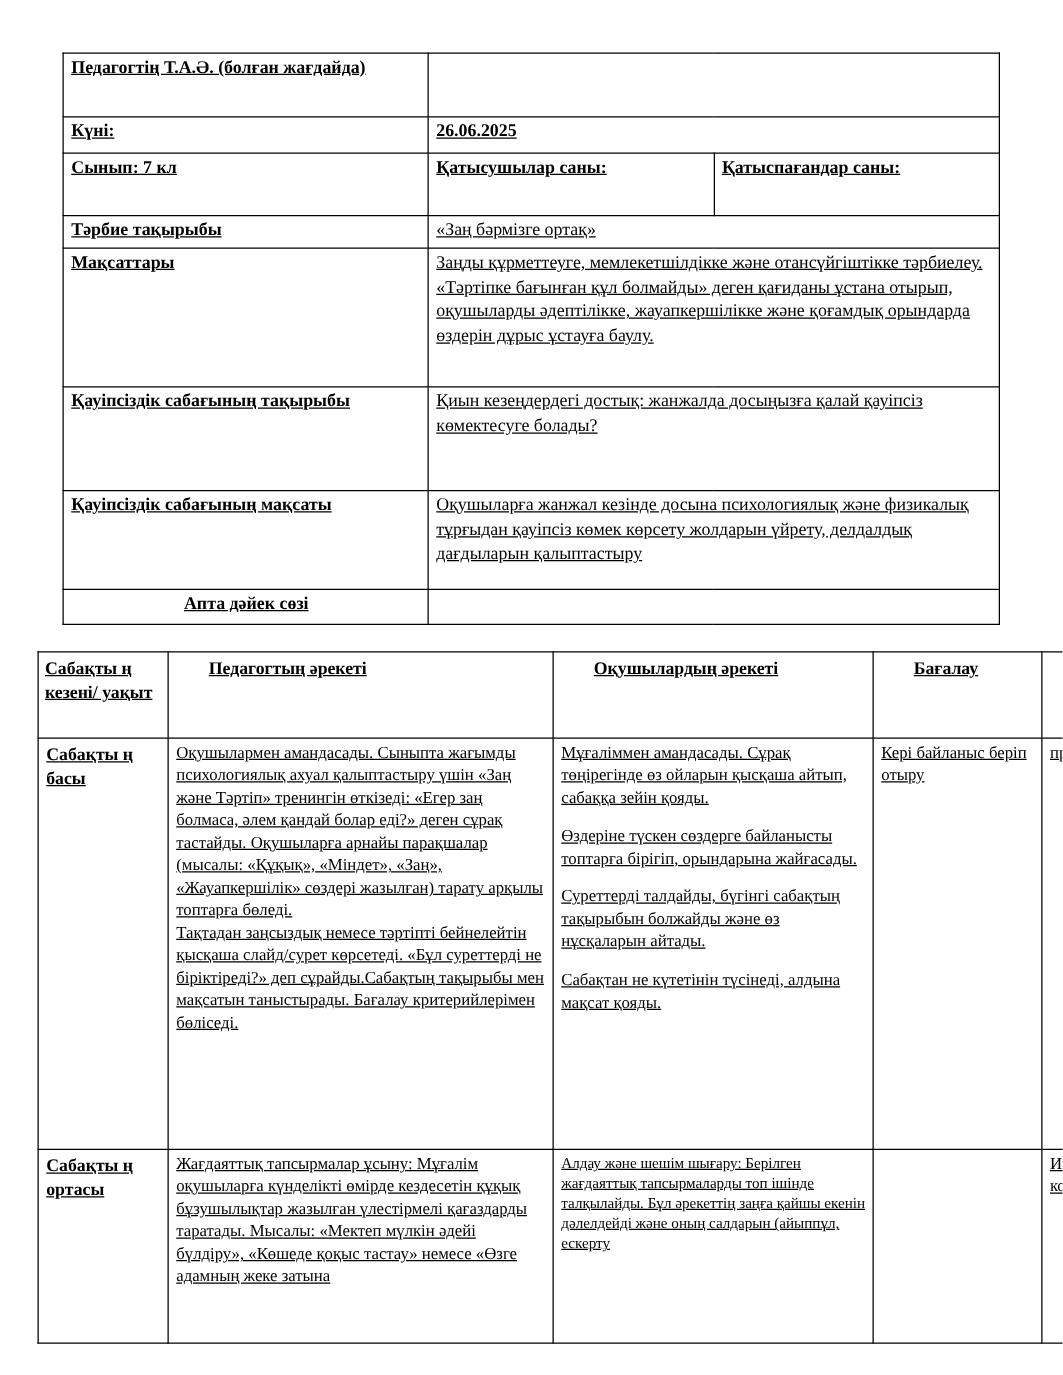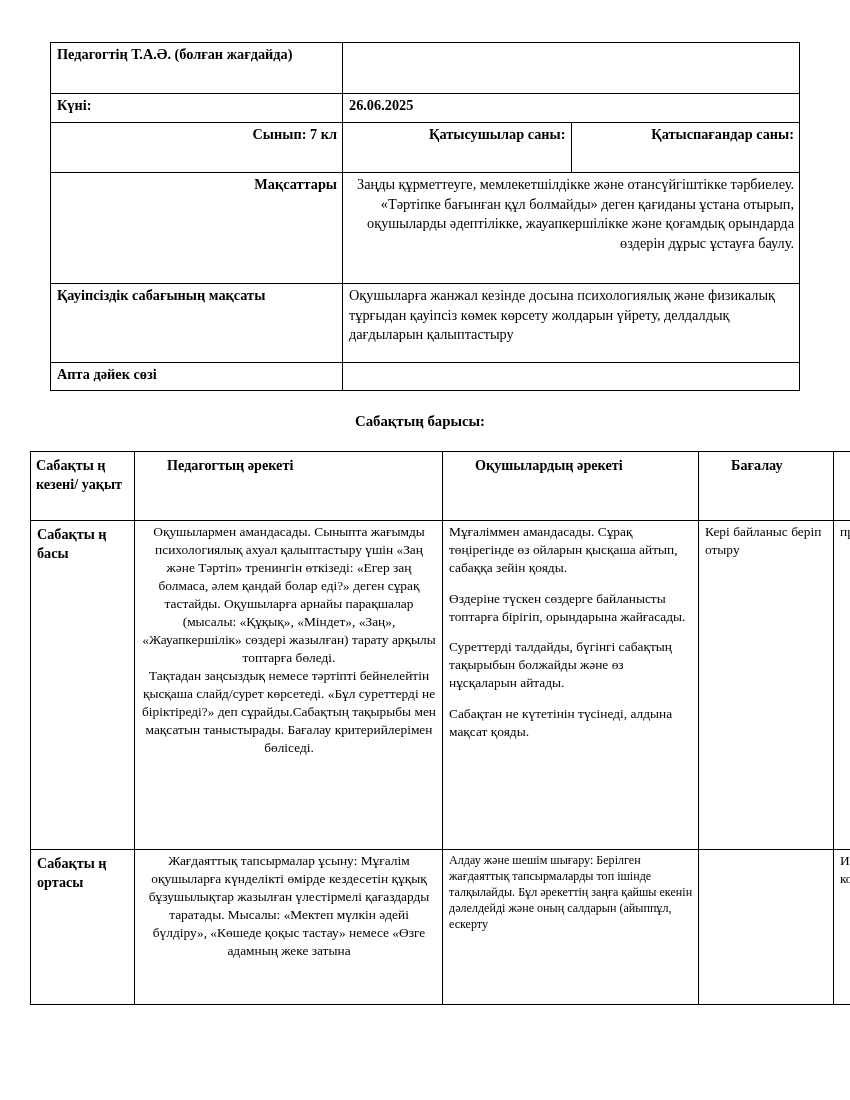--- a/index.html
+++ b/index.html
@@ -14,20 +14,21 @@
     overflow: hidden;
     font-family: "Liberation Serif", "DejaVu Serif", serif;
     color: #000000;
   }
   .page {
     position: relative;
     width: 850px;
     height: 976px;
     box-sizing: border-box;
     padding: 42px 40px 0 50px;
+    text-decoration: underline;
   }
 
   table {
     border-collapse: collapse;
     table-layout: fixed;
   }
   td, th {
     border: 1px solid #000000;
     vertical-align: top;
     padding: 2px 5px 2px 6px;
@@ -45,26 +46,26 @@
     font-weight: bold;
   }
   .t-meta .v {
     font-weight: bold;
   }
   .t-meta .plain {
     font-weight: normal;
   }
   .h-row-1 td { height: 46px; }
   .h-row-2 td { height: 24px; }
-  .h-row-3 td { height: 45px; text-align: right; }
+  .h-row-3 td { height: 45px; }
   .h-row-4 td { height: 21px; }
-  .h-row-5 td { height: 106px; text-align: right; }
+  .h-row-5 td { height: 106px; }
   .h-row-6 td { height: 78px; }
   .h-row-7 td { height: 74px; }
-  .h-row-8 td { height: 23px; }
+  .h-row-8 td { height: 23px; text-align: center; }
 
   
   .section-title {
     text-align: center;
     font-weight: bold;
     font-size: 14.8px;
     margin: 22px 0 0 0;
     padding-right: 20px;
   }
 
@@ -91,21 +92,20 @@
   }
   .t-flow td.stage {
     font-weight: bold;
     font-size: 14.2px;
     padding-top: 4px;
     margin-left: 40px;
   }
   .t-flow td.body {
     font-size: 13.4px;
     line-height: 1.345;
-    text-align: center;
   }
   .t-flow td.body-sm {
     font-size: 12.1px;
     line-height: 1.33;
   }
   .t-flow td.narrow {
     font-size: 13.4px;
     line-height: 1.34;
   }
   .row-begin td { height: 322px; }
@@ -127,36 +127,43 @@
       </tr>
       <tr class="h-row-2">
         <td class="lbl">Күні:</td>
         <td colspan="2" class="v">26.06.2025</td>
       </tr>
       <tr class="h-row-3">
         <td class="lbl">Сынып:   7 кл</td>
         <td class="v" style="width:190px;">Қатысушылар саны:</td>
         <td class="v">Қатыспағандар саны:</td>
       </tr>
+      <tr class="h-row-4">
+        <td class="lbl">Тәрбие тақырыбы</td>
+        <td colspan="2" class="plain"> «Заң бәрмізге ортақ»</td>
+      </tr>
       <tr class="h-row-5">
         <td class="lbl">Мақсаттары</td>
         <td colspan="2" class="plain">Заңды құрметтеуге, мемлекетшілдікке және отансүйгіштікке тәрбиелеу. «Тәртіпке бағынған құл болмайды» деген қағиданы ұстана отырып, оқушыларды әдептілікке, жауапкершілікке және қоғамдық орындарда өздерін дұрыс ұстауға баулу.</td>
       </tr>
+      <tr class="h-row-6">
+        <td class="lbl">Қауіпсіздік сабағының тақырыбы</td>
+        <td colspan="2" class="plain">Қиын кезеңдердегі достық: жанжалда досыңызға қалай қауіпсіз көмектесуге болады?</td>
+      </tr>
       <tr class="h-row-7">
         <td class="lbl">Қауіпсіздік сабағының мақсаты</td>
         <td colspan="2" class="plain">Оқушыларға жанжал кезінде досына психологиялық және физикалық тұрғыдан қауіпсіз көмек көрсету жолдарын үйрету, делдалдық дағдыларын қалыптастыру</td>
       </tr>
       <tr class="h-row-8">
         <td class="lbl">Апта дәйек сөзі</td>
         <td colspan="2"></td>
       </tr>
     </tbody>
   </table>
 
-  <div class="section-title">Сабақтың барысы:</div>
 
   <table class="t-flow">
     <thead>
       <tr>
         <th class="stage-head" style="width:93px;">Сабақты ң кезені/ уақыт</th>
         <th style="width:270px;">Педагогтың әрекеті</th>
         <th style="width:218px;">Оқушылардың  әрекеті</th>
         <th style="width:97px;">Бағалау</th>
         <th style="width:108px;">Ресурстар</th>
       </tr>

